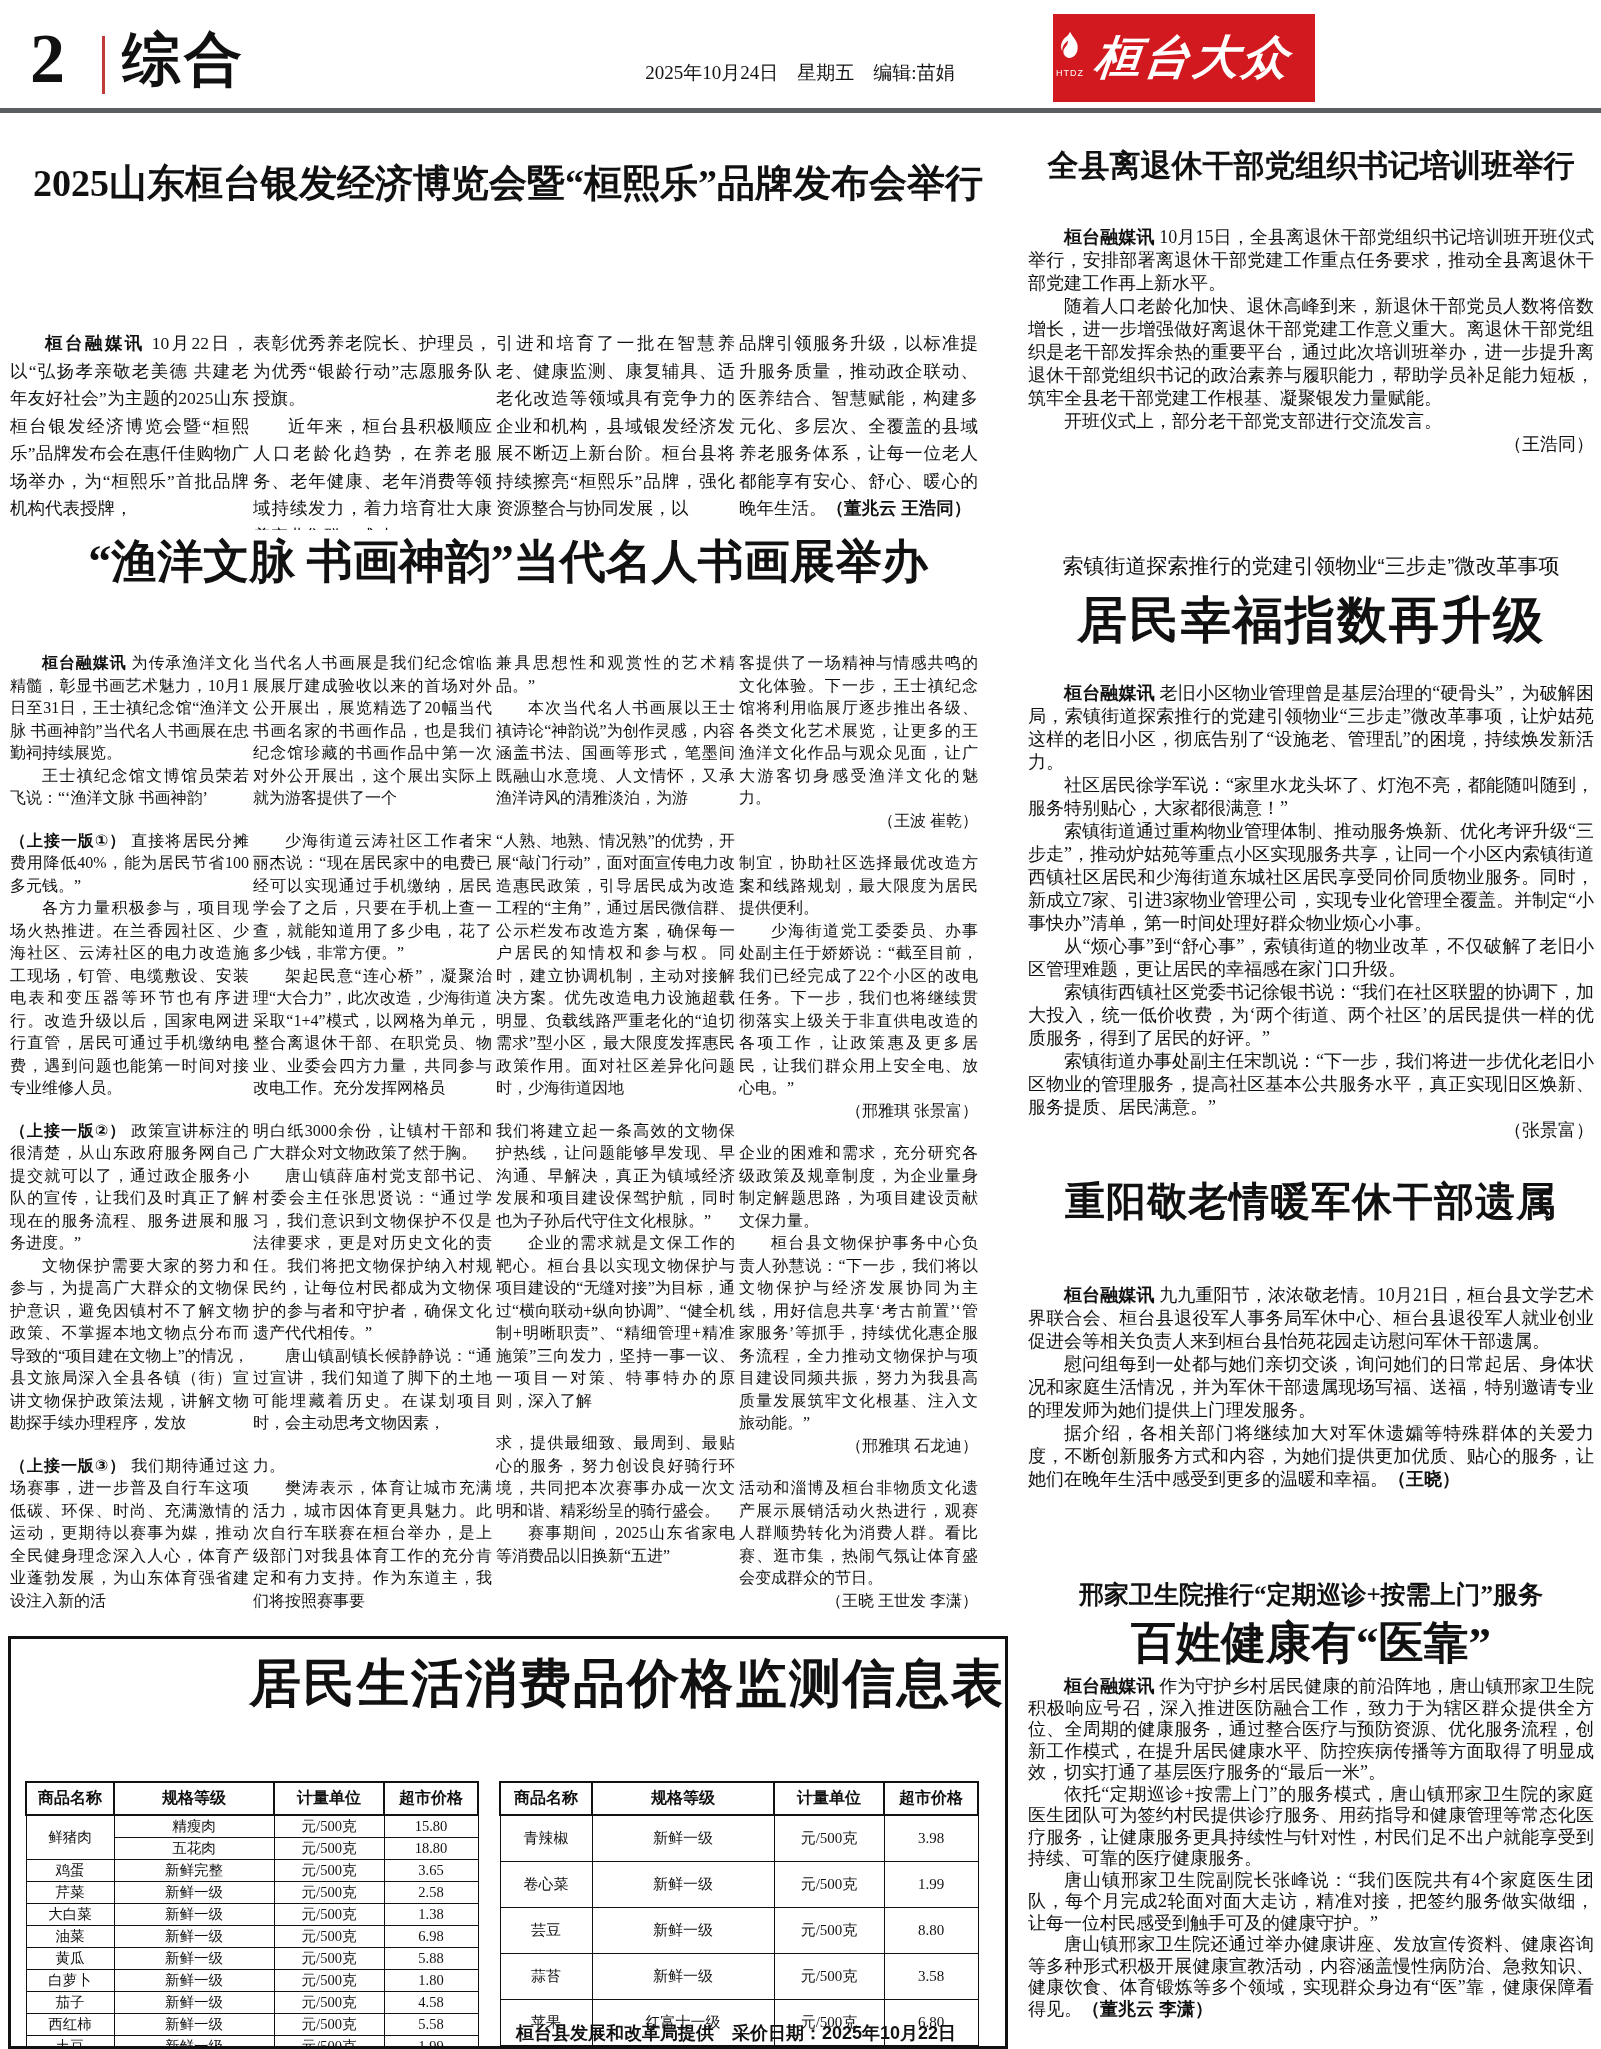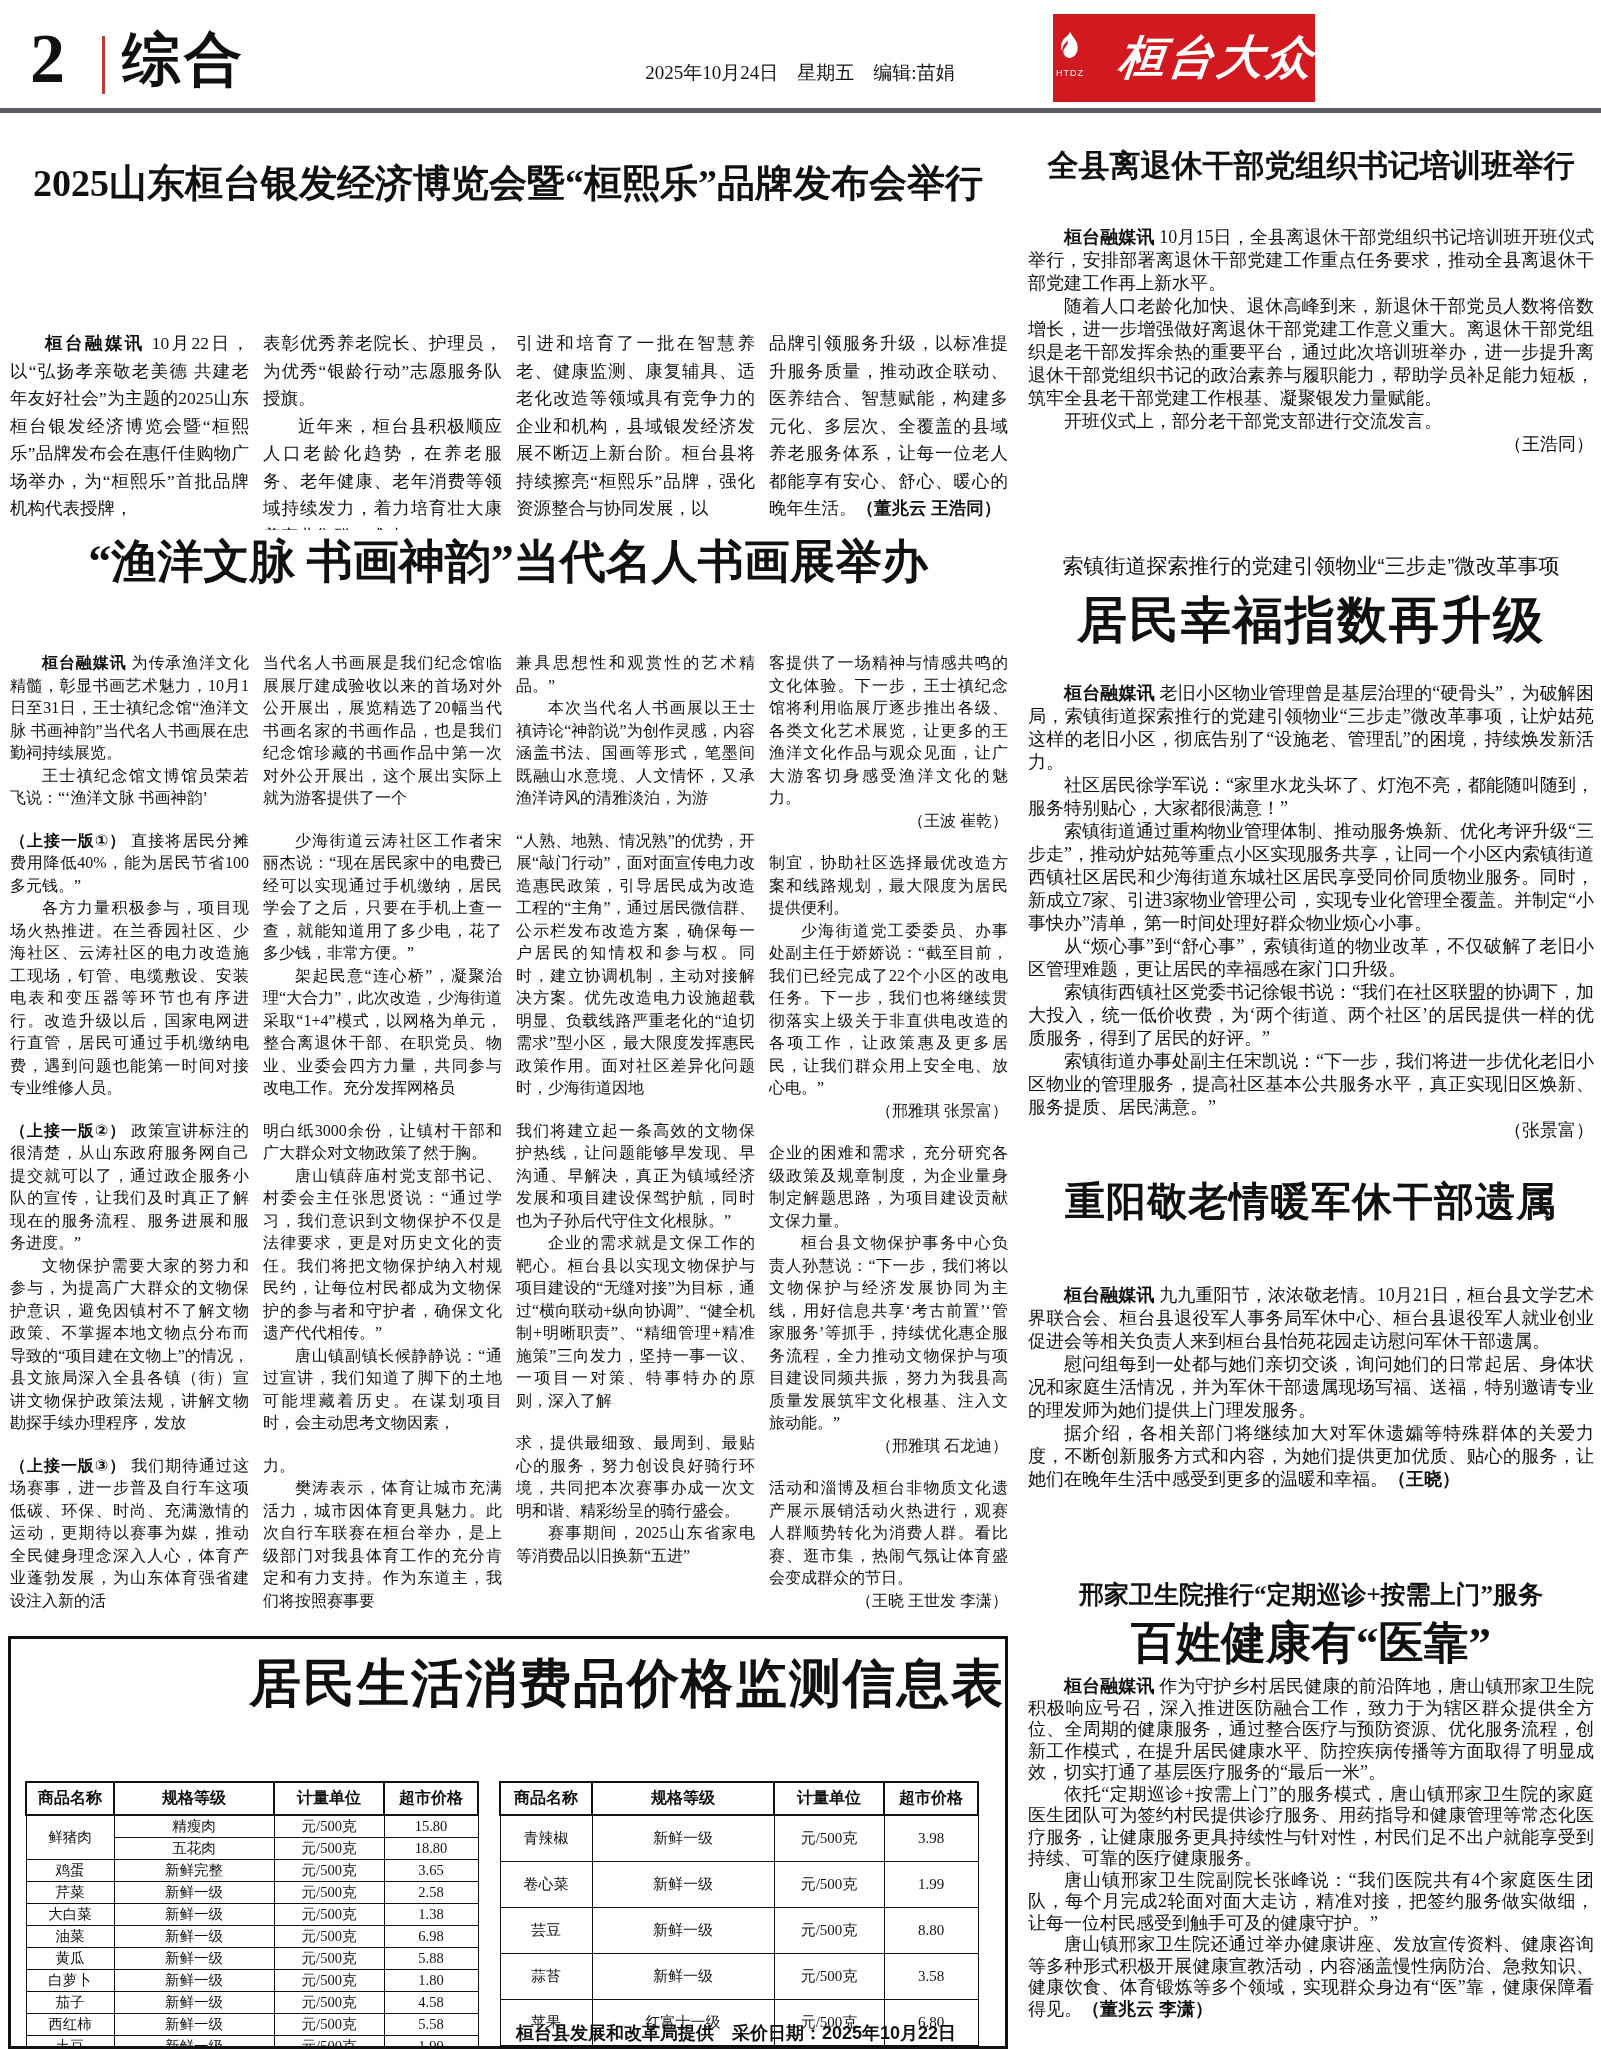--- a/index.html
+++ b/index.html
@@ -7,37 +7,37 @@
         font-family:"Liberation Serif","DejaVu Serif",serif;color:#111;}
   
   #header{position:absolute;left:0;top:0;width:1601px;height:108px;border-bottom:5px solid #5a5e62;}
   .pagenum{position:absolute;left:30px;top:24px;font-size:70px;font-weight:700;line-height:1;
            font-family:"Liberation Serif",serif;}
   .pgdiv{position:absolute;left:102px;top:36px;width:3px;height:58px;background:#c03a3a;}
   .section{position:absolute;left:122px;top:30px;font-size:58px;font-weight:900;line-height:1;
            font-family:"Liberation Sans","DejaVu Sans",sans-serif;letter-spacing:4px;}
   .dateline{position:absolute;left:560px;top:60px;width:480px;text-align:center;font-size:19px;}
   .masthead{position:absolute;left:1053px;top:14px;width:262px;height:88px;background:#d31920;
-            display:flex;align-items:center;justify-content:space-between;gap:8px;}
+            display:flex;align-items:center;justify-content:flex-start;gap:8px;}
   .mh-logo{width:34px;height:56px;display:flex;flex-direction:column;align-items:center;}
   .mh-abbr{color:#fff;font-size:9px;letter-spacing:1px;font-family:"Liberation Sans",sans-serif;margin-top:2px;}
   .mh-name{color:#fff;font-size:46px;font-weight:900;font-style:italic;letter-spacing:3px;
            transform:skewX(-6deg);font-family:"Liberation Serif",serif;white-space:nowrap;}
   
   .h-serif{font-family:"Liberation Serif","DejaVu Serif",serif;font-weight:900;}
   .h-sans{font-family:"Liberation Sans","DejaVu Sans",sans-serif;font-weight:900;}
   .a1-title{position:absolute;left:8px;top:160px;width:1000px;text-align:center;font-size:38px;line-height:1.25;}
   .a2-title{position:absolute;left:8px;top:534px;width:1000px;text-align:center;font-size:46px;line-height:1.2;}
   
   p{margin:0;text-align:justify;text-indent:2em;}
   .noind{text-indent:0;}
   .gap{margin-top:20px;}
   .by{text-align:right;text-indent:0;}
   b.lead,b.tail{font-family:"Liberation Sans","DejaVu Sans",sans-serif;font-weight:700;}
-  .cols4{position:absolute;display:flex;gap:14px;}
+  .cols4{position:absolute;display:flex;gap:4px;}
   .ncol{width:239px;}
   #a1-cols{left:10px;top:330px;width:998px;height:200px;overflow:hidden;}
   #a1-cols p{font-size:17.5px;line-height:27.5px;}
   #mid-cols{left:10px;top:652px;width:998px;height:982px;overflow:hidden;}
   #mid-cols p{font-size:16px;line-height:22.5px;}
   
   .rblock{position:absolute;left:1028px;width:566px;}
   .rtitle{text-align:center;line-height:1.15;}
   .rkicker{text-align:center;}
   .rbody p{font-size:18px;line-height:23px;}

